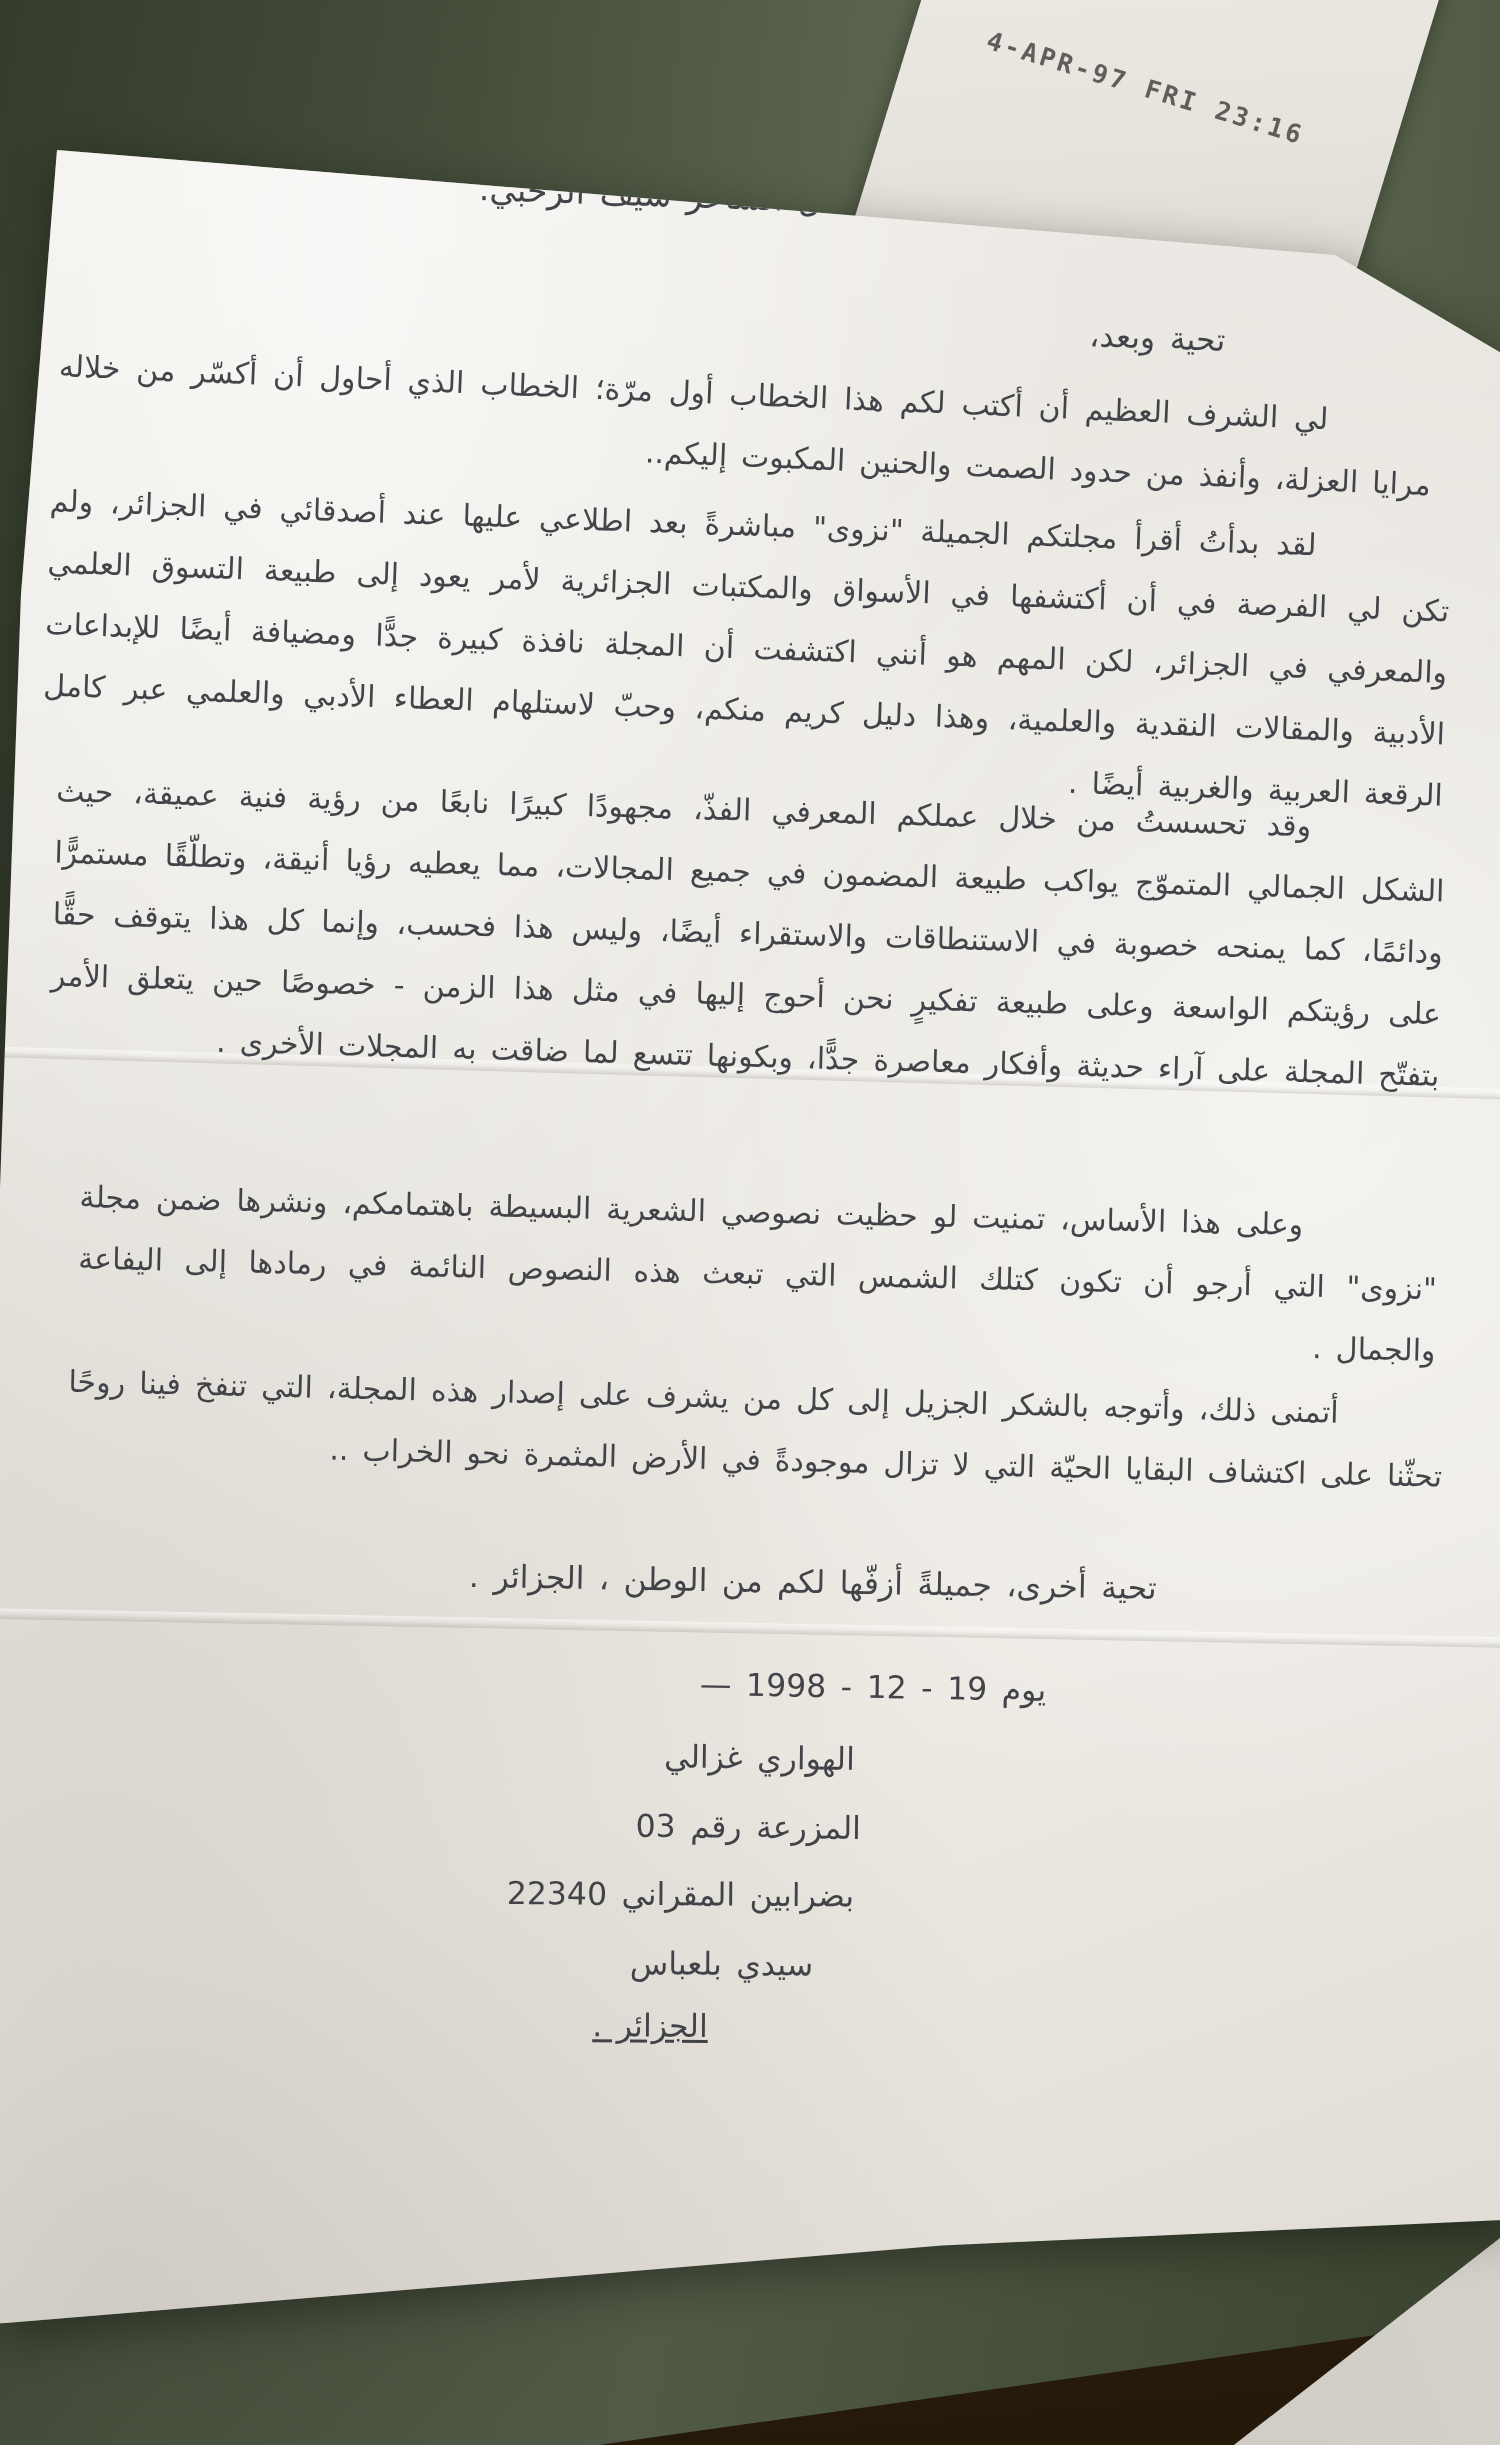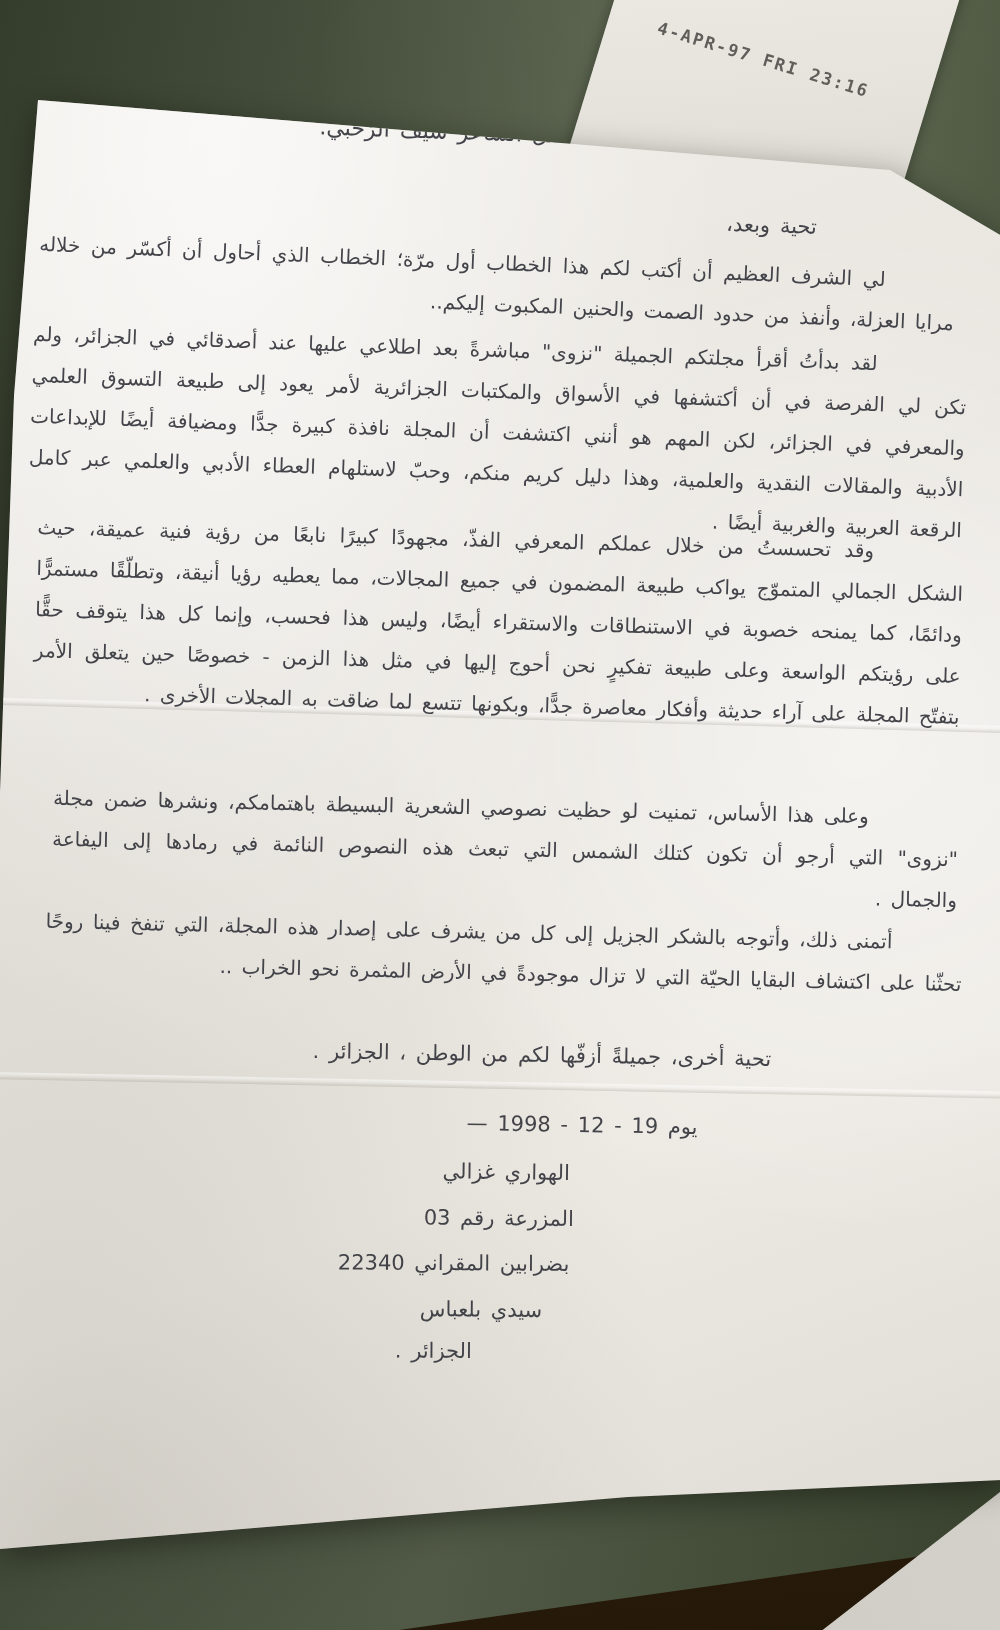--- a/index.html
+++ b/index.html
@@ -66,21 +66,21 @@
   .p3{top:520px;right:48px;left:35px;text-indent:90px;transform:rotate(1.6deg);}
   .p4{top:788px;right:52px;left:52px;text-indent:90px;transform:rotate(1.3deg);}
   .p5{top:912px;right:48px;left:45px;text-indent:70px;transform:rotate(1.4deg);}
   .closing{top:1038px;right:238px;font-size:21px;transform:rotate(1deg);transform-origin:right top;}
   .date-line{top:1106px;right:312px;font-size:21px;transform:rotate(1deg);transform-origin:right top;}
   .sig{font-size:21px;transform-origin:right top;}
   .sig.s0{top:1152px;right:440px;transform:rotate(0.8deg);}
   .sig.s1{top:1198px;right:436px;transform:rotate(0.6deg);}
   .sig.s2{top:1243px;right:440px;transform:rotate(0.4deg);}
   .sig.s3{top:1289px;right:468px;transform:rotate(0.4deg);}
-  .sig.s4{top:1330px;right:538px;transform:rotate(0.4deg);}
+  .sig.s4{top:1330px;right:538px;transform:rotate(0.4deg);text-decoration:underline;}
 </style>
 </head>
 <body>
 
 <div class="desk-edge"></div>
 
 <div class="fax-sheet">
   <div class="fax-stamp">4-APR-97 FRI 23:16</div>
 </div>
 

